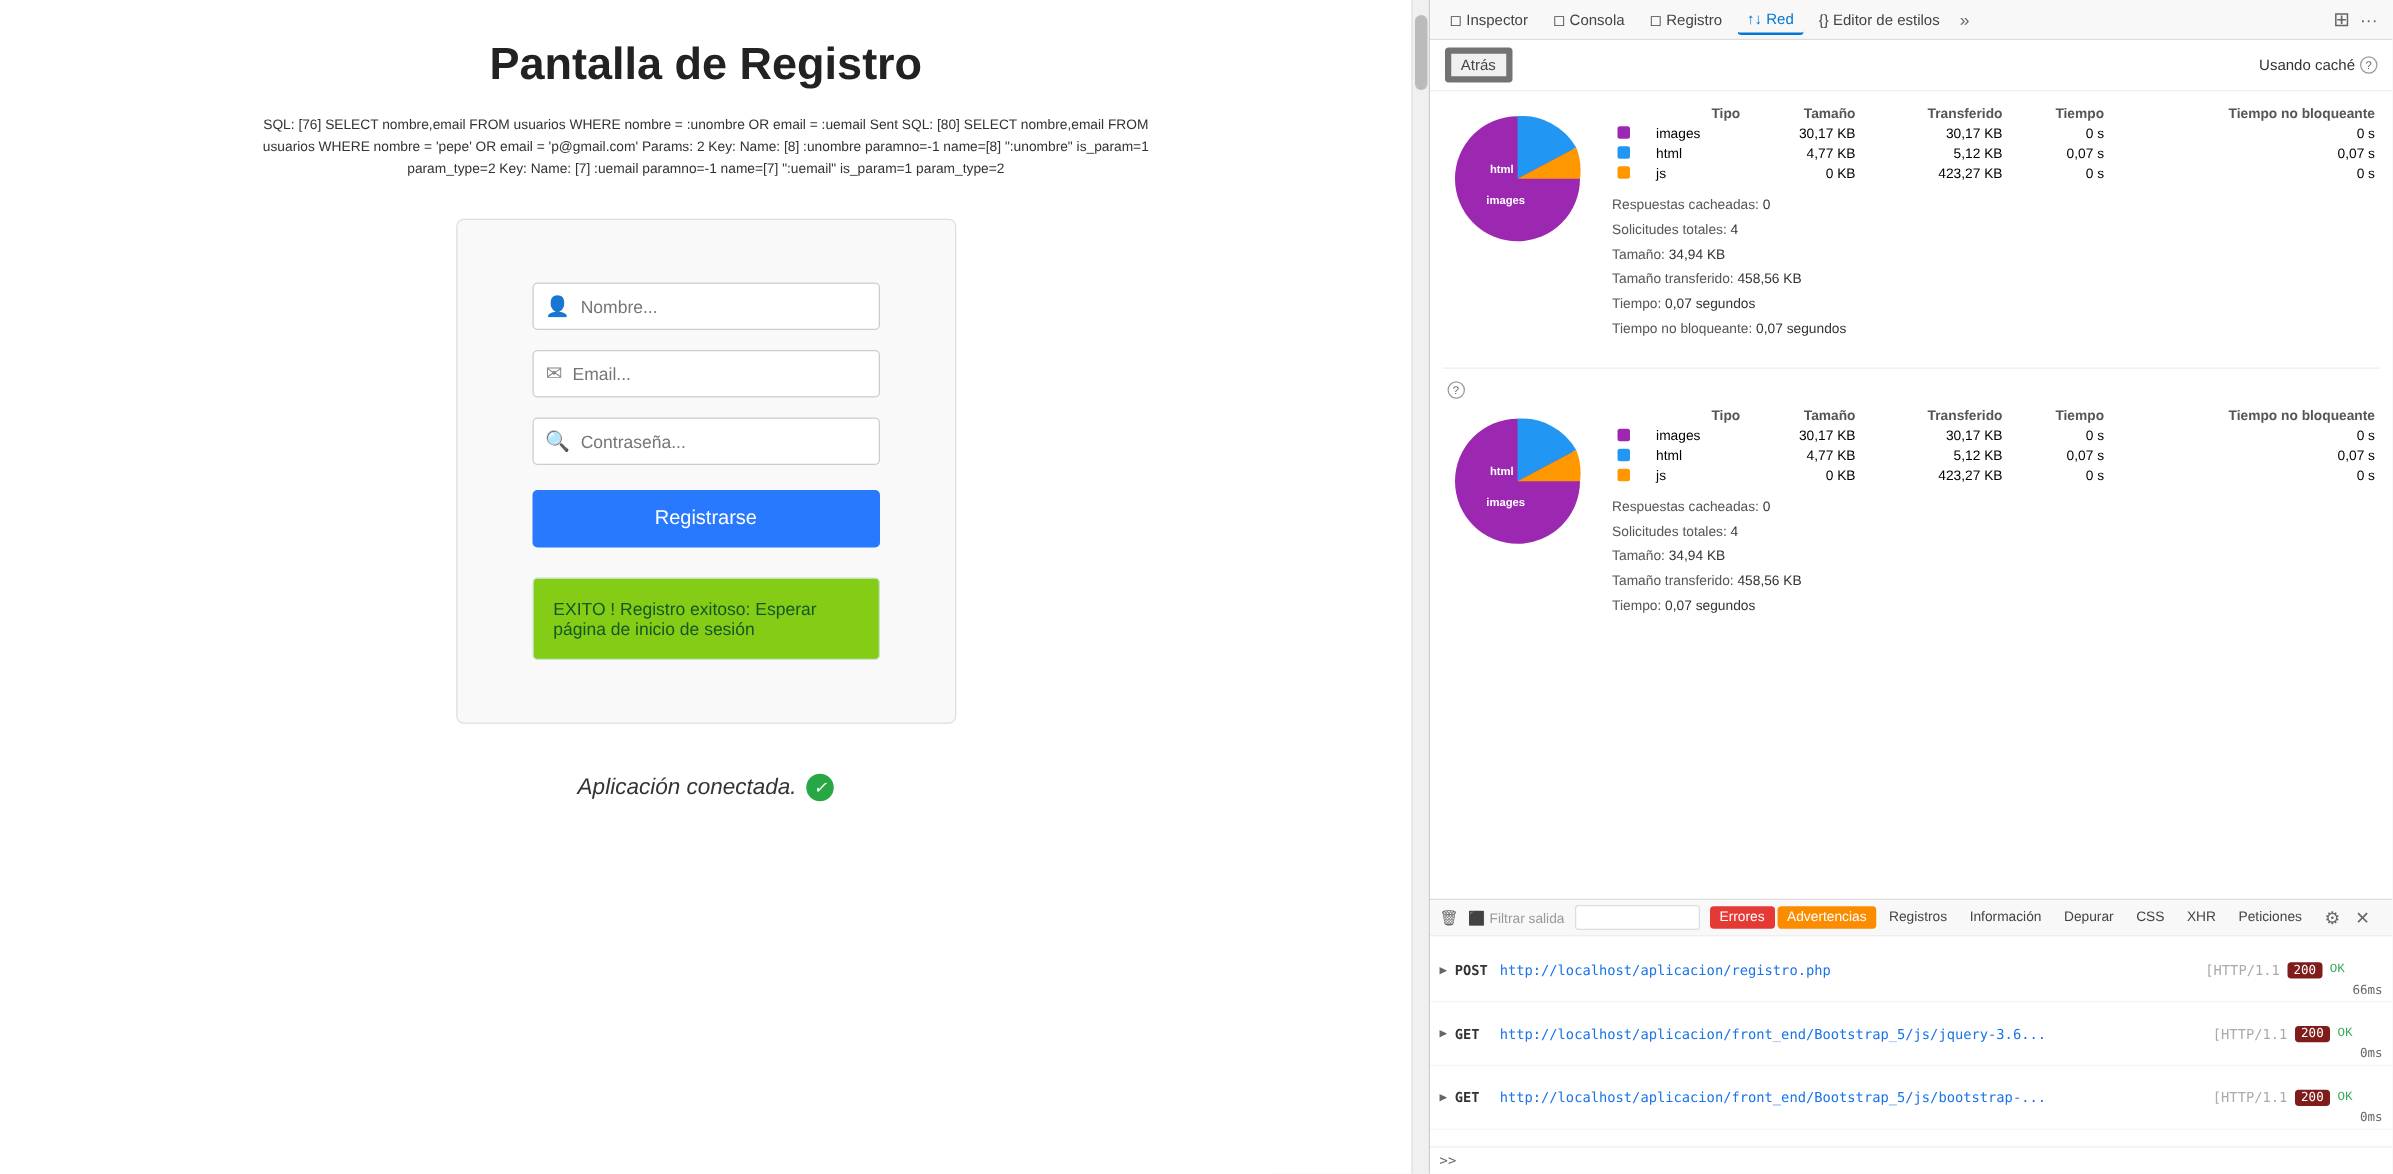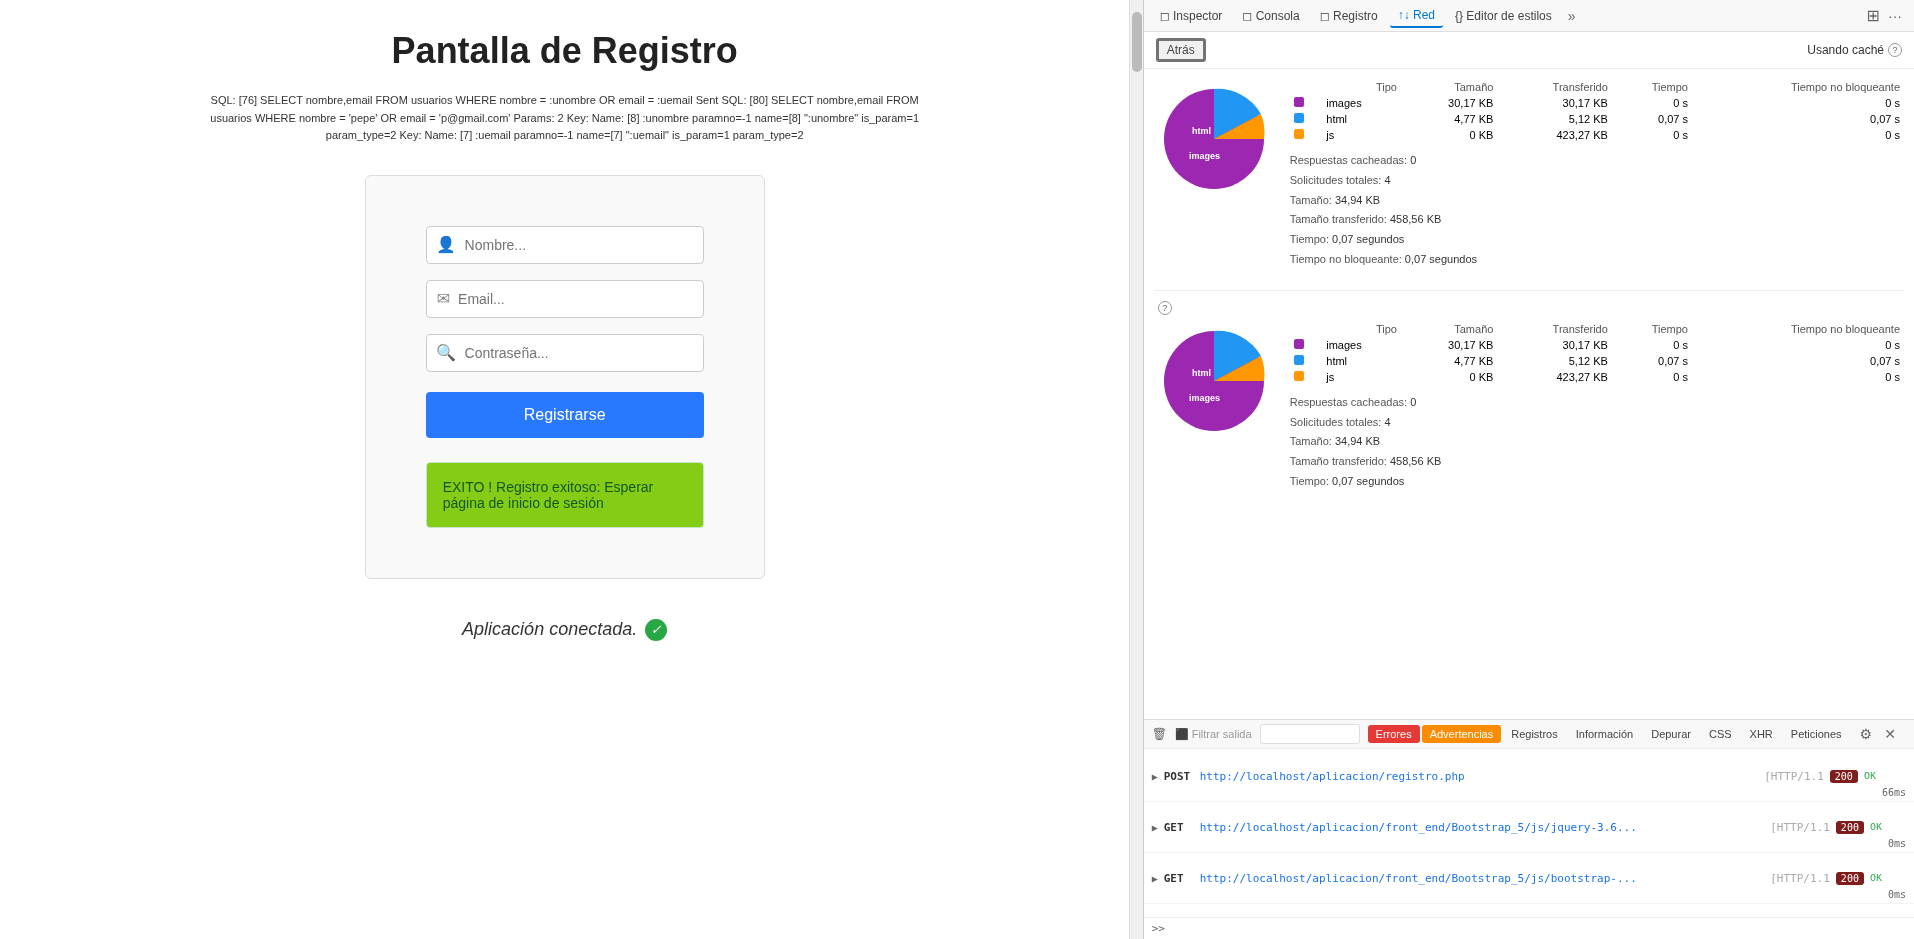--- a/index.html
+++ b/index.html
@@ -190,21 +190,21 @@
       padding: 6px 12px;
       border-bottom: 1px solid #eee;
       gap: 20px;
     }
 
     .back-btn {
       color: #444;
       font-size: 12px;
       cursor: pointer;
       padding: 2px 8px;
-      border: 3px solid #737373;
+      border: 5px solid #737373;
       border-radius: 3px;
       background: #f0f0f0;
     }
 
     .using-cache {
       font-size: 12px;
       color: #333;
       display: flex;
       align-items: center;
       gap: 4px;
@@ -258,21 +258,21 @@
 
     .stats-table {
       width: 100%;
       border-collapse: collapse;
       font-size: 11px;
       margin-bottom: 8px;
     }
 
     .stats-table th {
       color: #555;
-      font-weight: normal;
+      font-weight: bold;
       text-align: right;
       padding: 2px 4px;
       white-space: nowrap;
     }
 
     .stats-table td {
       padding: 2px 4px;
       text-align: right;
       white-space: nowrap;
       font-size: 11px;

